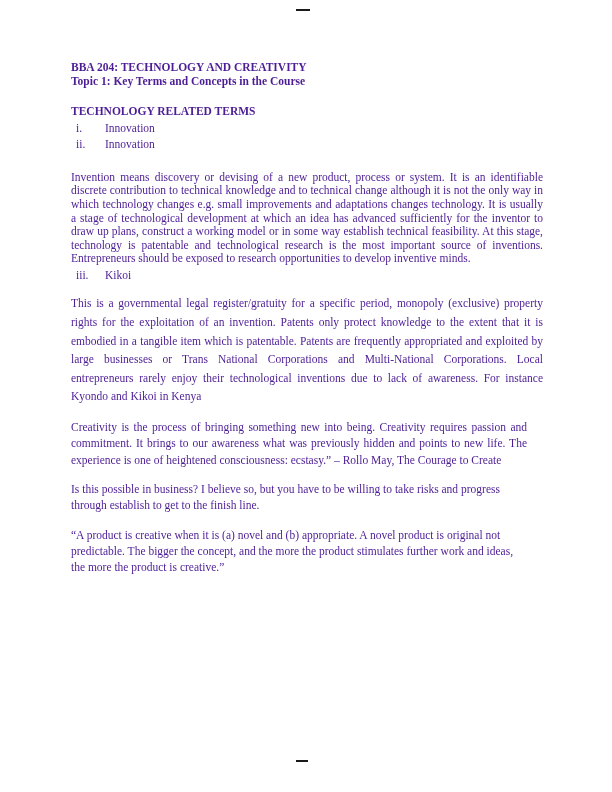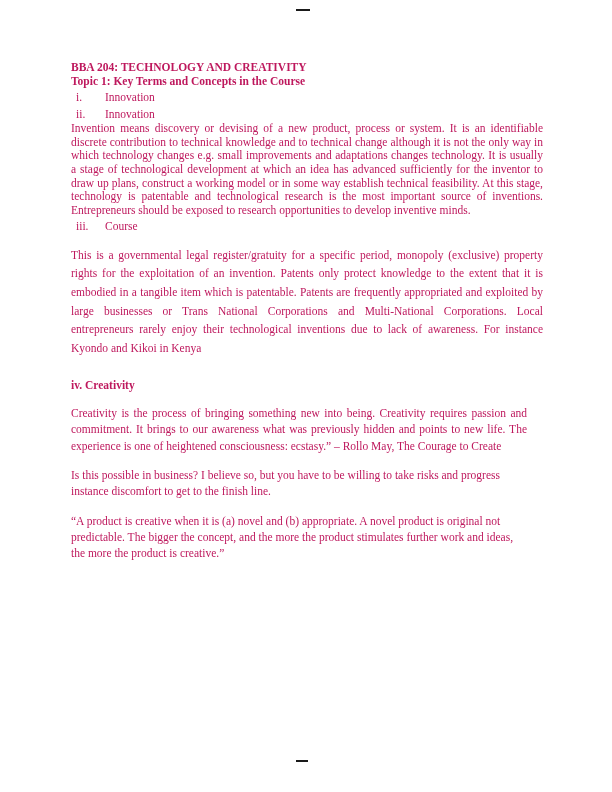--- a/index.html
+++ b/index.html
@@ -6,21 +6,21 @@
     margin: 0;
     padding: 0;
     background: #e8e8e8;
   }
   .page {
     position: relative;
     width: 612px;
     height: 792px;
     background: #ffffff;
     font-family: "Liberation Serif", serif;
-    color: #be185d;
+    color: #4c1d95;
     overflow: hidden;
     margin: 0 auto;
   }
   .artifact {
     position: absolute;
     left: 296px;
     width: 14px;
     height: 2px;
     background: #1a1a1a;
   }
@@ -63,21 +63,21 @@
     box-sizing: border-box;
   }
   .term-heading .term {
     font-weight: normal;
   }
 
   .body-para {
     margin: 13px 0 0 0;
     text-align: justify;
   }
-  .body-para.tight { margin-top: 1px; }
+  .body-para.tight { margin-top: 19px; }
   .body-para.airy {
     line-height: 1.62;
     margin-top: 12px;
   }
 
   .iv-heading {
     font-weight: bold;
     margin: 21px 0 0 0;
   }
   .creativity-para {
@@ -93,46 +93,46 @@
 <div class="page">
 
   <div class="artifact top"></div>
 
   <div class="content">
 
     <p class="course-title">BBA 204: TECHNOLOGY AND CREATIVITY</p>
 
     <p class="topic-title">Topic 1: Key Terms and Concepts in the Course</p>
 
+    <p class="section-heading">TECHNOLOGY RELATED TERMS</p>
 
     <div class="term-heading">
       <span class="numeral">i.</span>
       <span class="term">Innovation</span>
     </div>
 
 
     <div class="term-heading gap-above">
       <span class="numeral">ii.</span>
       <span class="term">Innovation</span>
     </div>
 
     <p class="body-para tight">Invention means discovery or devising of a new product, process or system. It is an identifiable discrete contribution to technical knowledge and to technical change although it is not the only way in which technology changes e.g. small improvements and adaptations changes technology. It is usually a stage of technological development at which an idea has advanced sufficiently for the inventor to draw up plans, construct a working model or in some way establish technical feasibility. At this stage, technology is patentable and technological research is the most important source of inventions. Entrepreneurs should be exposed to research opportunities to develop inventive minds.</p>
 
     <div class="term-heading">
       <span class="numeral">iii.</span>
-      <span class="term">Course</span>
+      <span class="term">Kikoi</span>
     </div>
 
     <p class="body-para airy">This is a governmental legal register/gratuity for a specific period, monopoly (exclusive) property rights for the exploitation of an invention. Patents only protect knowledge to the extent that it is embodied in a tangible item which is patentable. Patents are frequently appropriated and exploited by large businesses or Trans National Corporations and Multi-National Corporations. Local entrepreneurs rarely enjoy their technological inventions due to lack of awareness. For instance Kyondo and Kikoi in Kenya</p>
 
-    <p class="iv-heading">iv. Creativity</p>
 
     <p class="creativity-para">Creativity is the process of bringing something new into being. Creativity requires passion and commitment. It brings to our awareness what was previously hidden and points to new life. The experience is one of heightened consciousness: ecstasy.” – Rollo May, The Courage to Create</p>
 
-    <p class="creativity-para no-justify">Is this possible in business? I believe so, but you have to be willing to take risks and progress instance discomfort to get to the finish line.</p>
+    <p class="creativity-para no-justify">Is this possible in business? I believe so, but you have to be willing to take risks and progress through establish to get to the finish line.</p>
 
     <p class="creativity-para no-justify">“A product is creative when it is (a) novel and (b) appropriate. A novel product is original not predictable. The bigger the concept, and the more the product stimulates further work and ideas, the more the product is creative.”</p>
 
   </div>
 
   <div class="artifact bottom"></div>
 
 </div>
 
 </body></html>

